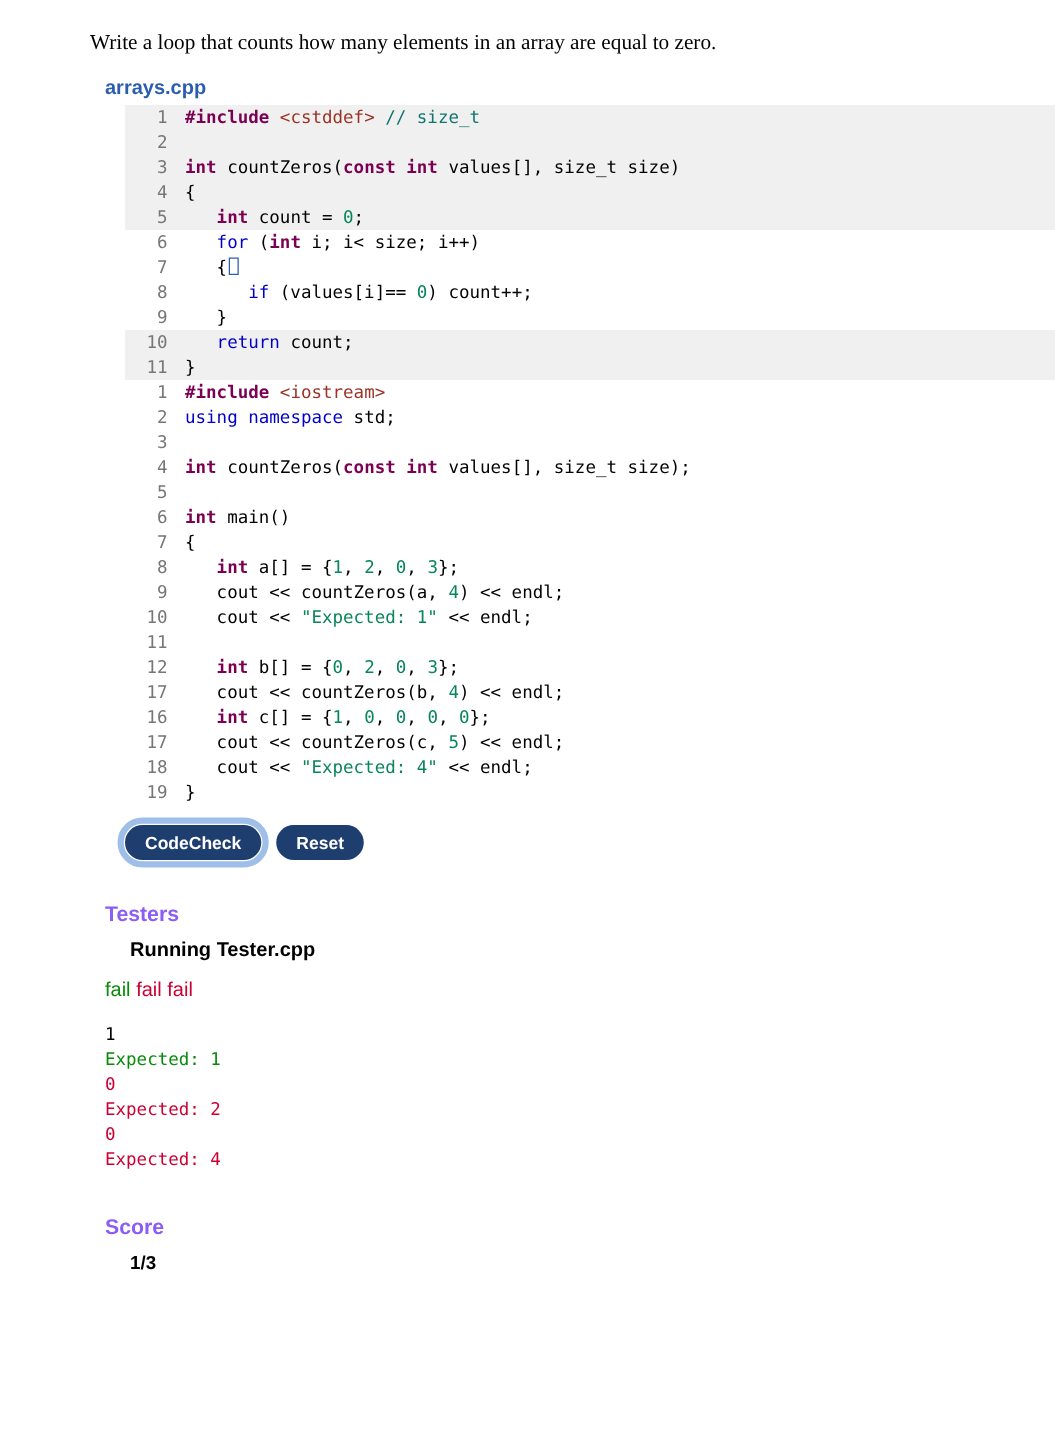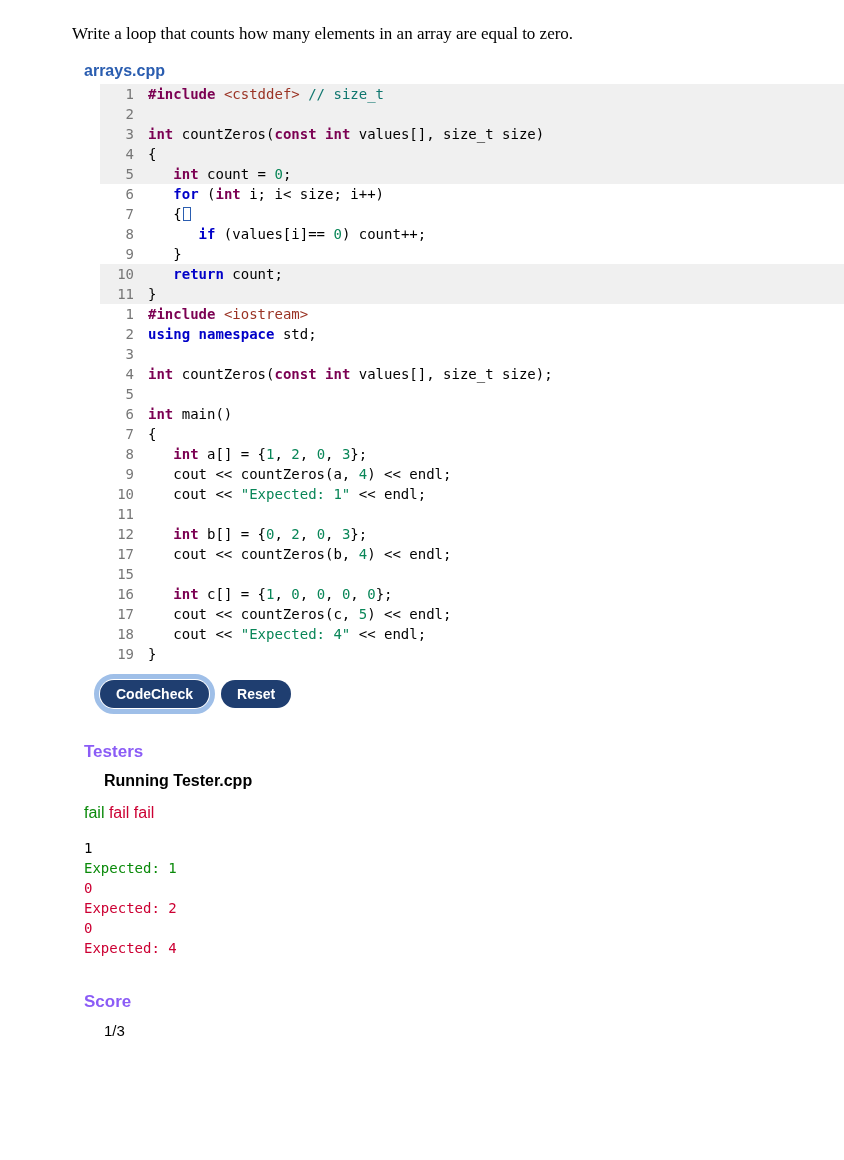--- a/index.html
+++ b/index.html
@@ -43,21 +43,21 @@
     color: #777;
     flex: 0 0 auto;
     user-select: none;
   }
   .code {
     white-space: pre;
     flex: 1 1 auto;
     padding-right: 8px;
   }
   
-  .tok-kw   { color: #0000c8; font-weight: 700; }
+  .tok-kw   { color: #0000c8; font-weight: 400; }
   .tok-type { color: #7b0052; font-weight: 700; }
   .tok-pre  { color: #7b0052; font-weight: 700; }
   .tok-inc  { color: #9a3324; }
   .tok-num  { color: #098658; }
   .tok-str  { color: #098658; }
   .tok-cmt  { color: #0f766e; }
   .tok-pl   { color: #000; }
 
   .cursor-box {
     display: inline-block;
@@ -119,21 +119,21 @@
     margin: 0 0 0 84px;
   }
   .console .out-pass { color: #000; }
   .console .out-fail { color: #c03; }
   .console .exp-pass { color: #0a8a0a; }
   .console .exp-fail { color: #c03; }
 
   .score-val {
     font-family: Arial, Helvetica, sans-serif;
     font-size: 15px;
-    font-weight: 400;
+    font-weight: 700;
     margin: 6px 0 0 104px;
   }
 </style>
 </head>
 <body>
 
 <div class="page">
   <p class="prompt">Write a loop that counts how many elements in an array are equal to zero.</p>
 
   <div class="filename">arrays.cpp</div>
@@ -229,24 +229,20 @@
         <div class="gutter">11</div>
         <div class="code">&nbsp;</div>
       </div>
       <div class="code-row">
         <div class="gutter">12</div>
         <div class="code"><span class="tok-pl">   </span><span class="tok-type">int</span><span class="tok-pl"> b[] = {</span><span class="tok-num">0</span><span class="tok-pl">, </span><span class="tok-num">2</span><span class="tok-pl">, </span><span class="tok-num">0</span><span class="tok-pl">, </span><span class="tok-num">3</span><span class="tok-pl">};</span></div>
       </div>
       <div class="code-row">
         <div class="gutter">17</div>
         <div class="code"><span class="tok-pl">   cout &lt;&lt; countZeros(b, </span><span class="tok-num">4</span><span class="tok-pl">) &lt;&lt; endl;</span></div>
-      </div>
-      <div class="code-row">
-        <div class="gutter">15</div>
-        <div class="code">&nbsp;</div>
       </div>
       <div class="code-row">
         <div class="gutter">16</div>
         <div class="code"><span class="tok-pl">   </span><span class="tok-type">int</span><span class="tok-pl"> c[] = {</span><span class="tok-num">1</span><span class="tok-pl">, </span><span class="tok-num">0</span><span class="tok-pl">, </span><span class="tok-num">0</span><span class="tok-pl">, </span><span class="tok-num">0</span><span class="tok-pl">, </span><span class="tok-num">0</span><span class="tok-pl">};</span></div>
       </div>
       <div class="code-row">
         <div class="gutter">17</div>
         <div class="code"><span class="tok-pl">   cout &lt;&lt; countZeros(c, </span><span class="tok-num">5</span><span class="tok-pl">) &lt;&lt; endl;</span></div>
       </div>
       <div class="code-row">

